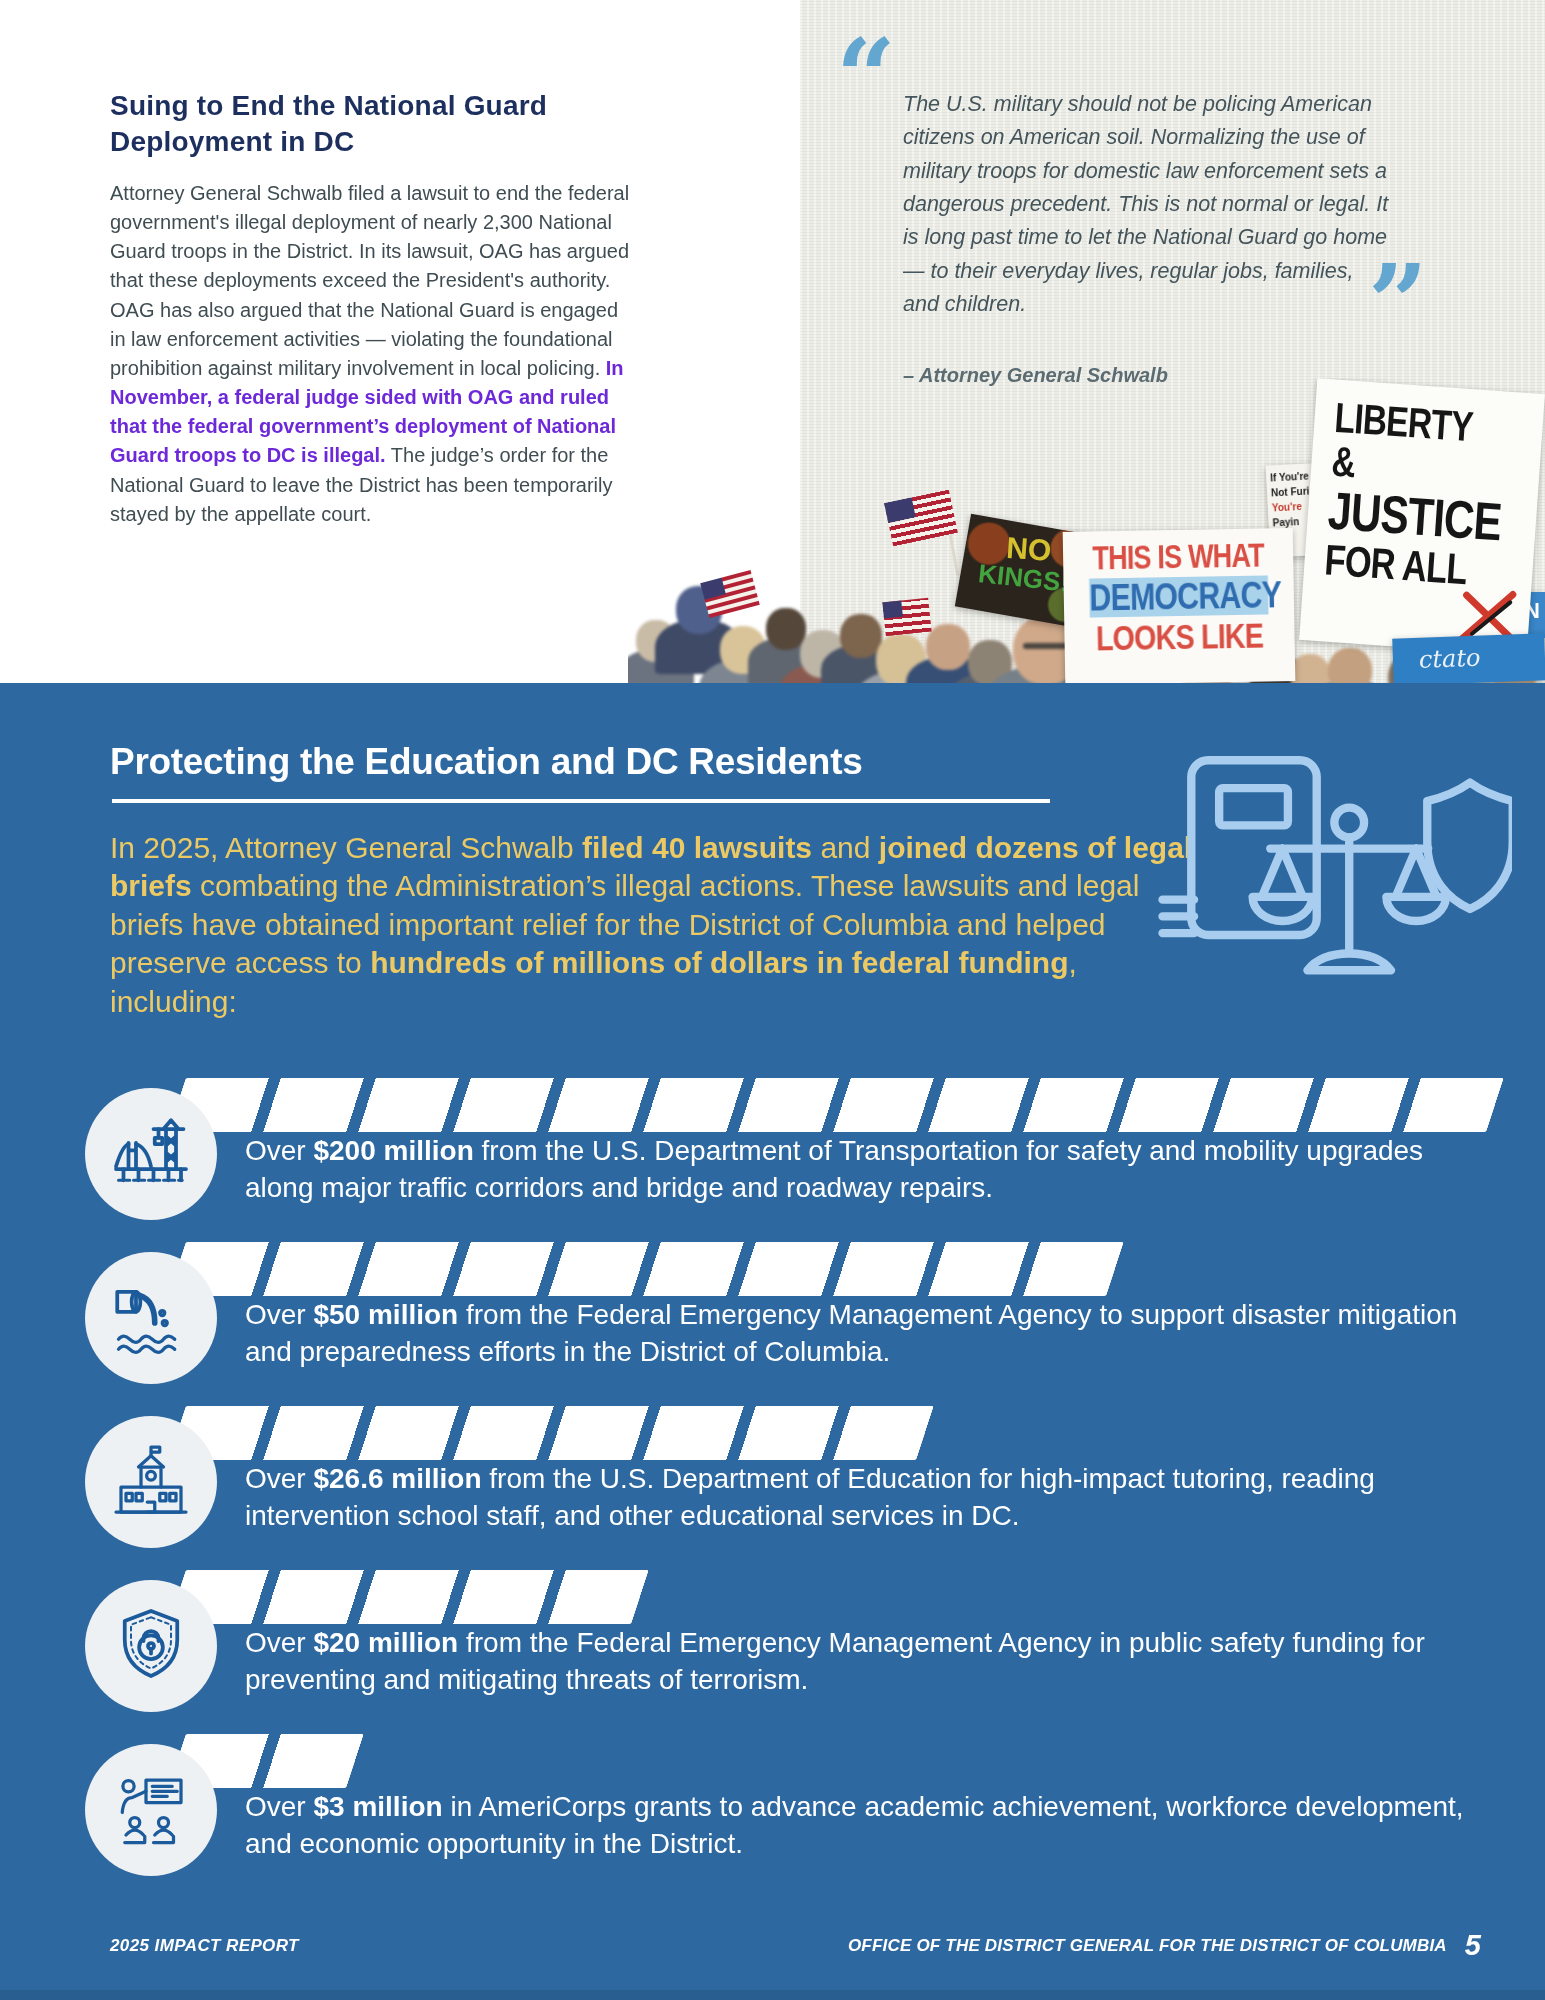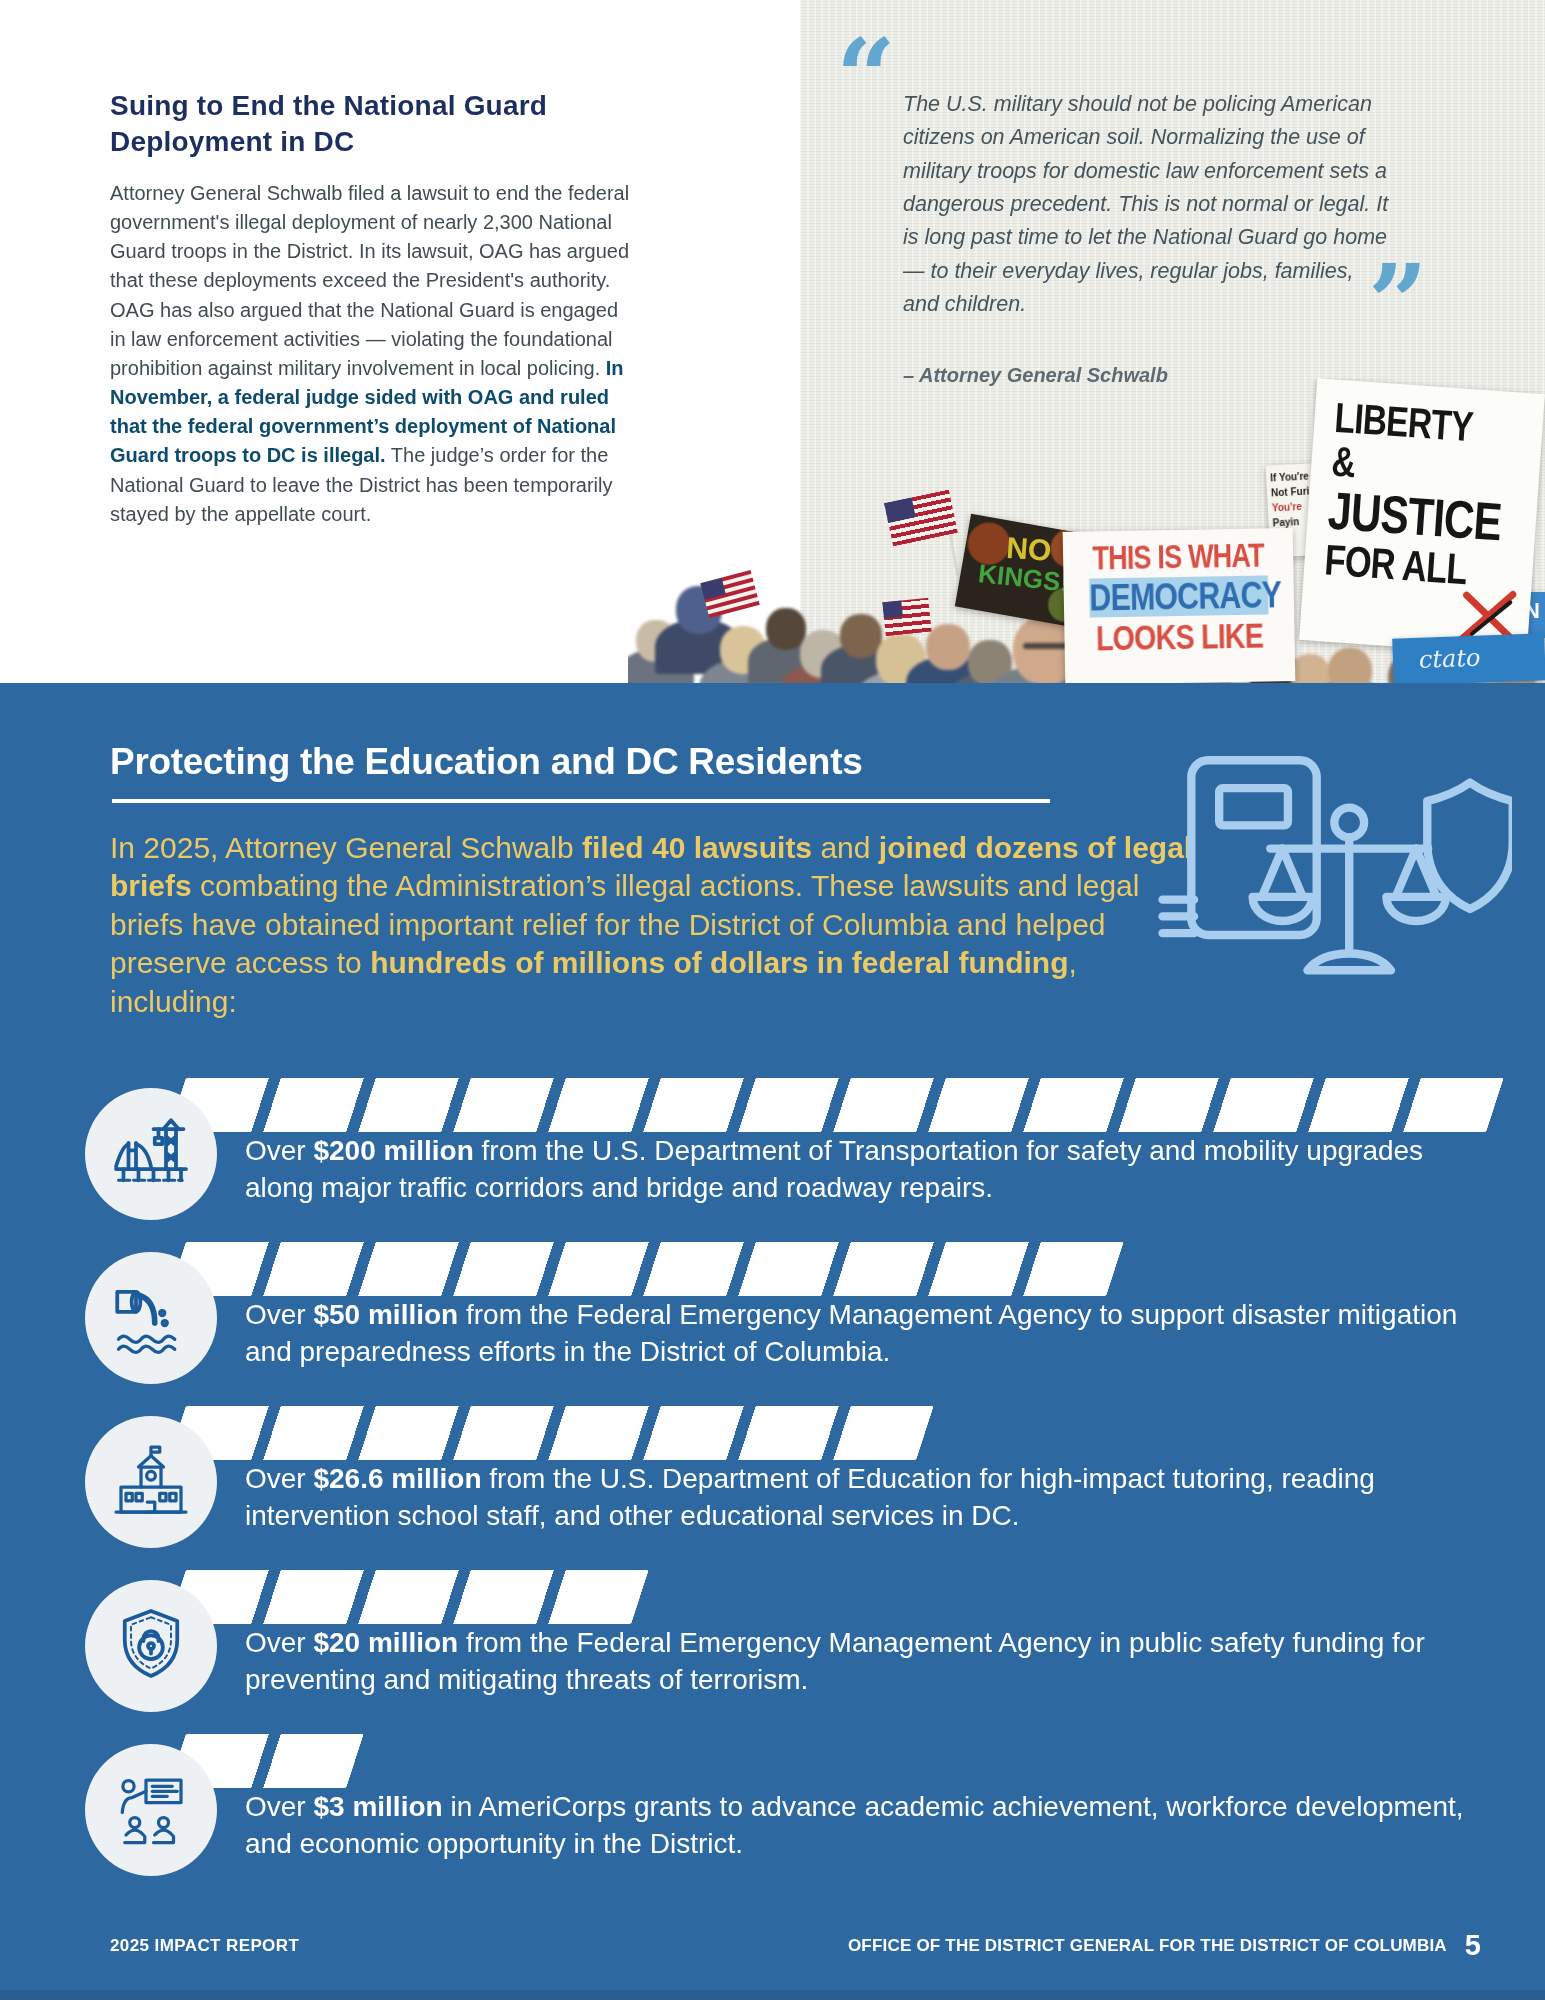--- a/index.html
+++ b/index.html
@@ -3,21 +3,21 @@
 <meta charset="utf-8">
 <style>
   html,body{margin:0;padding:0;background:#fff;}
   .page{position:relative;width:1545px;height:2000px;background:#fff;overflow:hidden;
         font-family:"Liberation Sans",sans-serif;}
 
   
   .article{position:absolute;left:110px;top:88px;width:525px;}
   .article h1{margin:0;font-size:28px;line-height:1.3;font-weight:800;color:#1c2f5e;letter-spacing:.2px;}
   .article p{margin:18px 0 0 0;font-size:20px;line-height:1.46;color:#3f4d52;}
-  .article p b{color:#0c4a6e;text-align:right;}
+  .article p b{color:#6d28d9;text-align:right;}
 
   
   .paper{position:absolute;left:800px;top:0;width:745px;height:683px;
          background-color:#ecece6;
          background-image:
            repeating-linear-gradient(0deg, rgba(110,110,100,.07) 0 1px, rgba(0,0,0,0) 1px 3px),
            repeating-linear-gradient(90deg, rgba(255,255,255,.45) 0 2px, rgba(0,0,0,0) 2px 7px);}
   .qmark{position:absolute;font-family:"DejaVu Serif",serif;font-weight:bold;
          font-size:104px;line-height:1;color:#63a7d1;}
   .qmark.open{left:36px;top:26px;}
@@ -78,21 +78,21 @@
   .frow .bar{position:absolute;left:92px;top:0;height:54px;z-index:1;
        transform:skewX(-18deg);border-radius:2px;
        background:repeating-linear-gradient(90deg,#fff 0 83px,rgba(0,0,0,0) 83px 95px);}
   .frow .badge{position:absolute;left:0;top:10px;width:132px;height:132px;border-radius:50%;
        background:#edf1f4;z-index:2;display:flex;align-items:center;justify-content:center;}
   .frow .ftext{position:absolute;left:160px;top:54px;width:1235px;margin:0;z-index:2;
        font-size:28px;line-height:1.33;color:#fff;}
   .frow .ftext b{font-weight:800;}
 
   .footer{position:absolute;left:110px;right:64px;bottom:38px;display:flex;
-          justify-content:space-between;align-items:center;color:#fff;}
+          justify-content:space-between;align-items:center;color:#fff;font-style:italic;}
   .footer .fl{font-size:17px;font-weight:700;letter-spacing:.4px;}
   .footer .fr{display:flex;align-items:center;gap:18px;}
   .footer .fr .txt{font-size:17px;font-weight:700;letter-spacing:.2px;}
   .footer .fr .pg{font-size:29px;font-weight:800;}
   .bottom-strip{position:absolute;left:0;bottom:0;width:100%;height:10px;background:#285e90;}
 
   svg{display:block;}
 </style>
 </head>
 <body>

